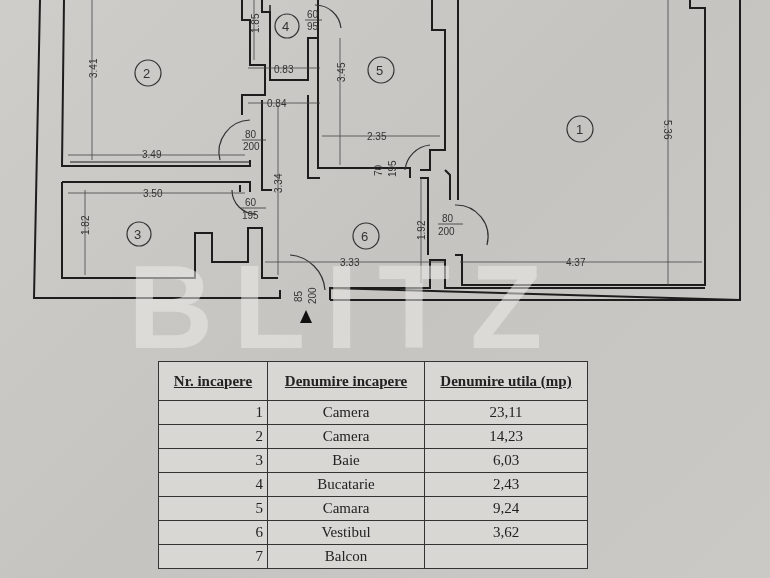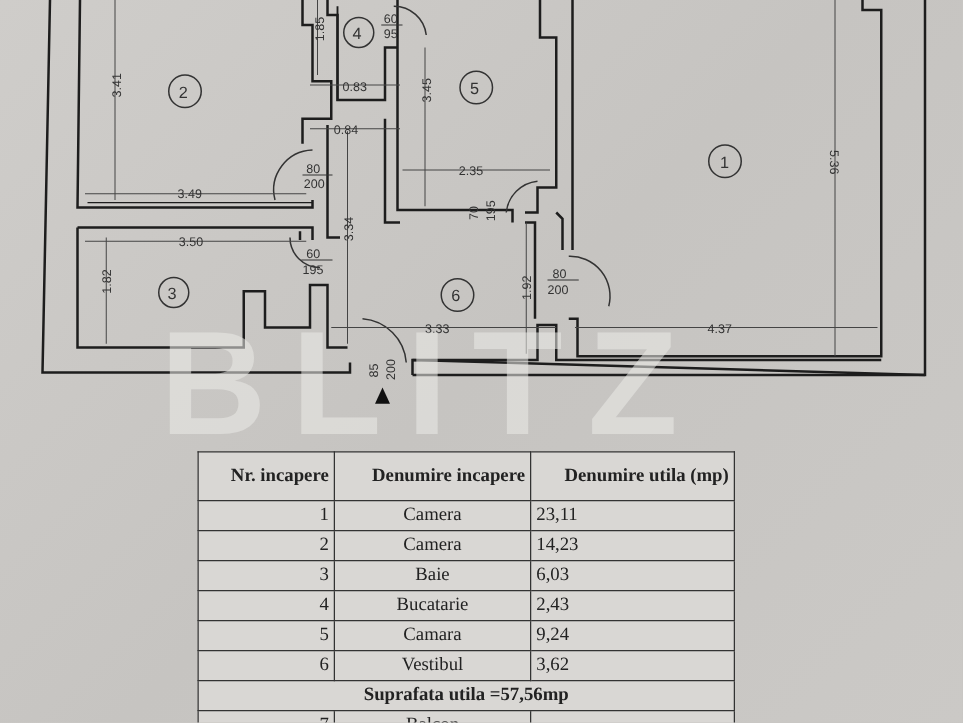--- a/index.html
+++ b/index.html
@@ -4,24 +4,24 @@
 <style>
   html,body{margin:0;padding:0;}
   body{width:770px;height:578px;overflow:hidden;background:#c9c7c4;position:relative;font-family:"Liberation Serif",serif;}
   .paper{position:absolute;left:0;top:0;width:770px;height:578px;background:linear-gradient(135deg,#cfcdca 0%,#c6c4c1 50%,#cbc9c6 100%);}
   svg.plan{position:absolute;left:0;top:0;}
   .dim{font-family:"Liberation Sans",sans-serif;font-size:10px;fill:#333;}
   .room-num{font-family:"Liberation Sans",sans-serif;font-size:13px;fill:#333;}
   .watermark{position:absolute;left:128px;top:248px;font-family:"Liberation Sans",sans-serif;font-weight:bold;font-size:118px;color:rgba(235,235,232,0.55);letter-spacing:20px;line-height:1;pointer-events:none;}
   table.rooms{position:absolute;left:158px;top:361px;width:430px;border-collapse:collapse;font-family:"Liberation Serif",serif;font-size:15px;color:#222;background:#d9d7d4;}
   table.rooms td, table.rooms th{border:1.5px solid #333;padding:1px 4px;height:21px;}
-  table.rooms th{font-weight:bold;font-size:15px;text-align:right;white-space:nowrap;height:36px;}
+  table.rooms th{font-weight:bold;font-size:15px;text-align:center;white-space:nowrap;height:36px;text-decoration:underline;}
   table.rooms td.nr{text-align:right;width:100px;}
   table.rooms td.name{width:148px;text-align:center;}
-  table.rooms td.area{text-align:left;}
+  table.rooms td.area{text-align:center;}
   table.rooms td.total{text-align:center;font-weight:bold;}
 </style>
 </head>
 <body>
 
 <div class="paper"></div>
 
 <svg class="plan" width="770" height="360" viewBox="0 0 770 360">
   <g stroke="#1d1d1d" fill="none" stroke-width="2">
 
@@ -175,21 +175,18 @@
     <td class="nr">5</td>
     <td class="name">Camara</td>
     <td class="area">9,24</td>
   </tr>
   <tr>
     <td class="nr">6</td>
     <td class="name">Vestibul</td>
     <td class="area">3,62</td>
   </tr>
   <tr>
-    <td class="total" colspan="3">Suprafata utila =57,56mp</td>
-  </tr>
-  <tr>
     <td class="nr">7</td>
     <td class="name">Balcon</td>
     <td class="area"></td>
   </tr>
 </tbody>
   </table>
 
 </body></html>

